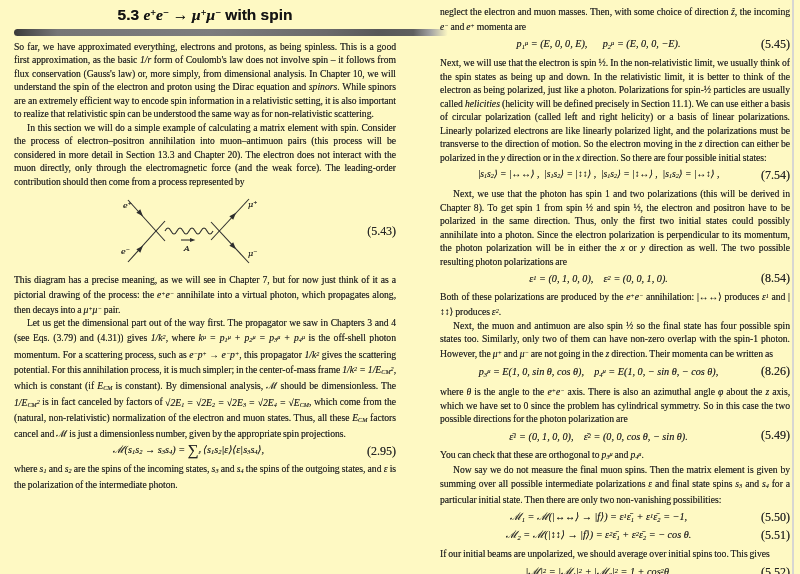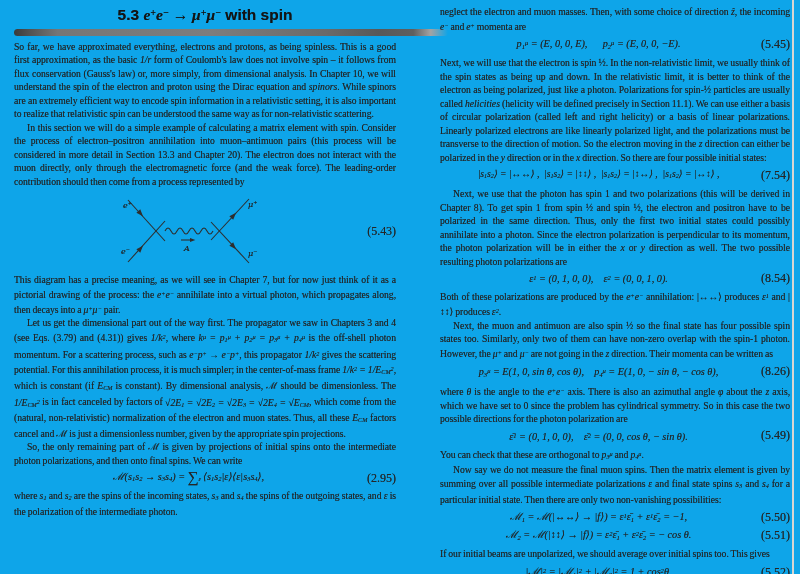--- a/index.html
+++ b/index.html
@@ -1,16 +1,16 @@
 <!DOCTYPE html>
 <html><head>
 <meta charset="utf-8">
 <style>
   html,body{margin:0;padding:0;}
-  .page{position:relative;width:800px;height:574px;background:#0ea5e9;overflow:hidden;color:#262626;}
+  .page{position:relative;width:800px;height:574px;background:#fef9c3;overflow:hidden;color:#262626;}
   .col{position:absolute;top:0;font-family:"Liberation Serif","DejaVu Serif",serif;
        font-size:9.7px;line-height:13.5px;text-align:justify;letter-spacing:-0.05px;word-spacing:-0.4px;
        text-shadow:0 0 0.3px rgba(20,20,20,0.6);}
   .col-left{left:14px;width:382px;}
   .col-right{left:440px;width:350px;padding-top:5px;}
   .title-row{text-align:center;font-family:"Liberation Sans","DejaVu Sans",sans-serif;font-weight:bold;
        font-size:15.5px;line-height:20px;margin:3px 0 0 0;letter-spacing:0;word-spacing:0;color:#141414;}
   .title-math{font-family:"Liberation Serif","DejaVu Serif",serif;font-style:italic;font-weight:600;}
   .rule{height:7px;width:434px;border-radius:4px;margin-top:4px;
        background:linear-gradient(90deg,#3a3a3a 0%,#4e4e4e 3%,#767676 10%,#7d7d7d 45%,#6a6a6a 72%,#585858 84%,#5f5f5f 92%,#a3a3a3 96%,rgba(180,180,180,0) 100%);}
@@ -68,21 +68,20 @@
             <text x="134" y="65">μ⁻</text>
             <text x="70" y="60">A</text>
           </g>
         </svg>
       </div>
       <span class="eq-num">(5.43)</span>
     </div>
 
     <p>This diagram has a precise meaning, as we will see in Chapter 7, but for now just think of it as a pictorial drawing of the process: the <i>e<sup>+</sup>e<sup>−</sup></i> annihilate into a virtual photon, which propagates along, then decays into a <i>μ<sup>+</sup>μ<sup>−</sup></i> pair.</p>
     <p class="ind">Let us get the dimensional part out of the way first. The propagator we saw in Chapters 3 and 4 (see Eqs. (3.79) and (4.31)) gives <i>1/k<sup>2</sup></i>, where <i>k<sup>μ</sup> = p<sub>1</sub><sup>μ</sup> + p<sub>2</sub><sup>μ</sup> = p<sub>3</sub><sup>μ</sup> + p<sub>4</sub><sup>μ</sup></i> is the off-shell photon momentum. For a scattering process, such as <i>e<sup>−</sup>p<sup>+</sup> → e<sup>−</sup>p<sup>+</sup></i>, this propagator <i>1/k<sup>2</sup></i> gives the scattering potential. For this annihilation process, it is much simpler; in the center-of-mass frame <i>1/k<sup>2</sup> = 1/E<sub>CM</sub><sup>2</sup></i>, which is constant (if <i>E<sub>CM</sub></i> is constant). By dimensional analysis, ℳ should be dimensionless. The <i>1/E<sub>CM</sub><sup>2</sup></i> is in fact canceled by factors of <i>√2E<sub>1</sub> = √2E<sub>2</sub> = √2E<sub>3</sub> = √2E<sub>4</sub> = √E<sub>CM</sub></i>, which come from the (natural, non-relativistic) normalization of the electron and muon states. Thus, all these <i>E<sub>CM</sub></i> factors cancel and ℳ is just a dimensionless number, given by the appropriate spin projections.</p>
-    <p class="ind">So, the only remaining part of ℳ is given by projections of initial spins onto the intermediate photon polarizations, and then onto final spins. We can write</p>
     <div class="eq">
       <span class="eq-body">ℳ(s<sub>1</sub>s<sub>2</sub> → s<sub>3</sub>s<sub>4</sub>) = <span class="bigsum">∑</span><sub>ε</sub> ⟨s<sub>1</sub>s<sub>2</sub>|ε⟩⟨ε|s<sub>3</sub>s<sub>4</sub>⟩,</span>
       <span class="eq-num">(2.95)</span>
     </div>
     <p>where <i>s<sub>1</sub></i> and <i>s<sub>2</sub></i> are the spins of the incoming states, <i>s<sub>3</sub></i> and <i>s<sub>4</sub></i> the spins of the outgoing states, and <i>ε</i> is the polarization of the intermediate photon.</p>
   </div>
 
   <div class="col col-right">
     <p>neglect the electron and muon masses. Then, with some choice of direction <i>ẑ</i>, the incoming <i>e<sup>−</sup></i> and <i>e<sup>+</sup></i> momenta are</p>
     <div class="eq">

